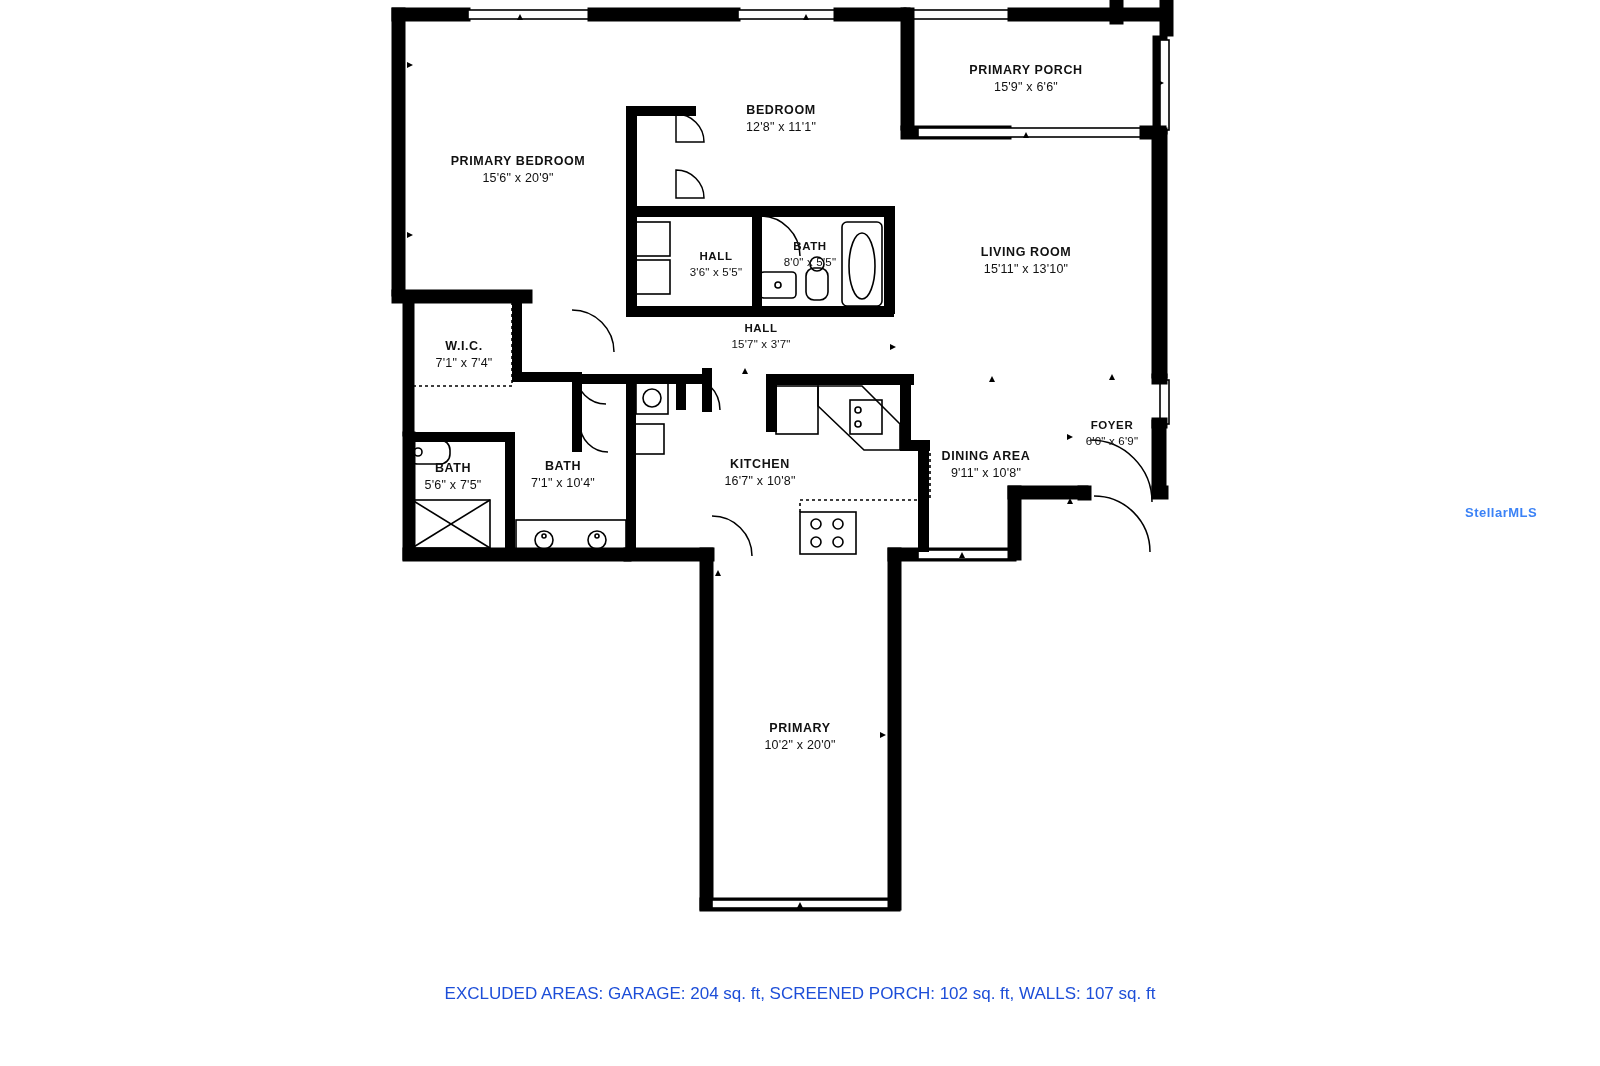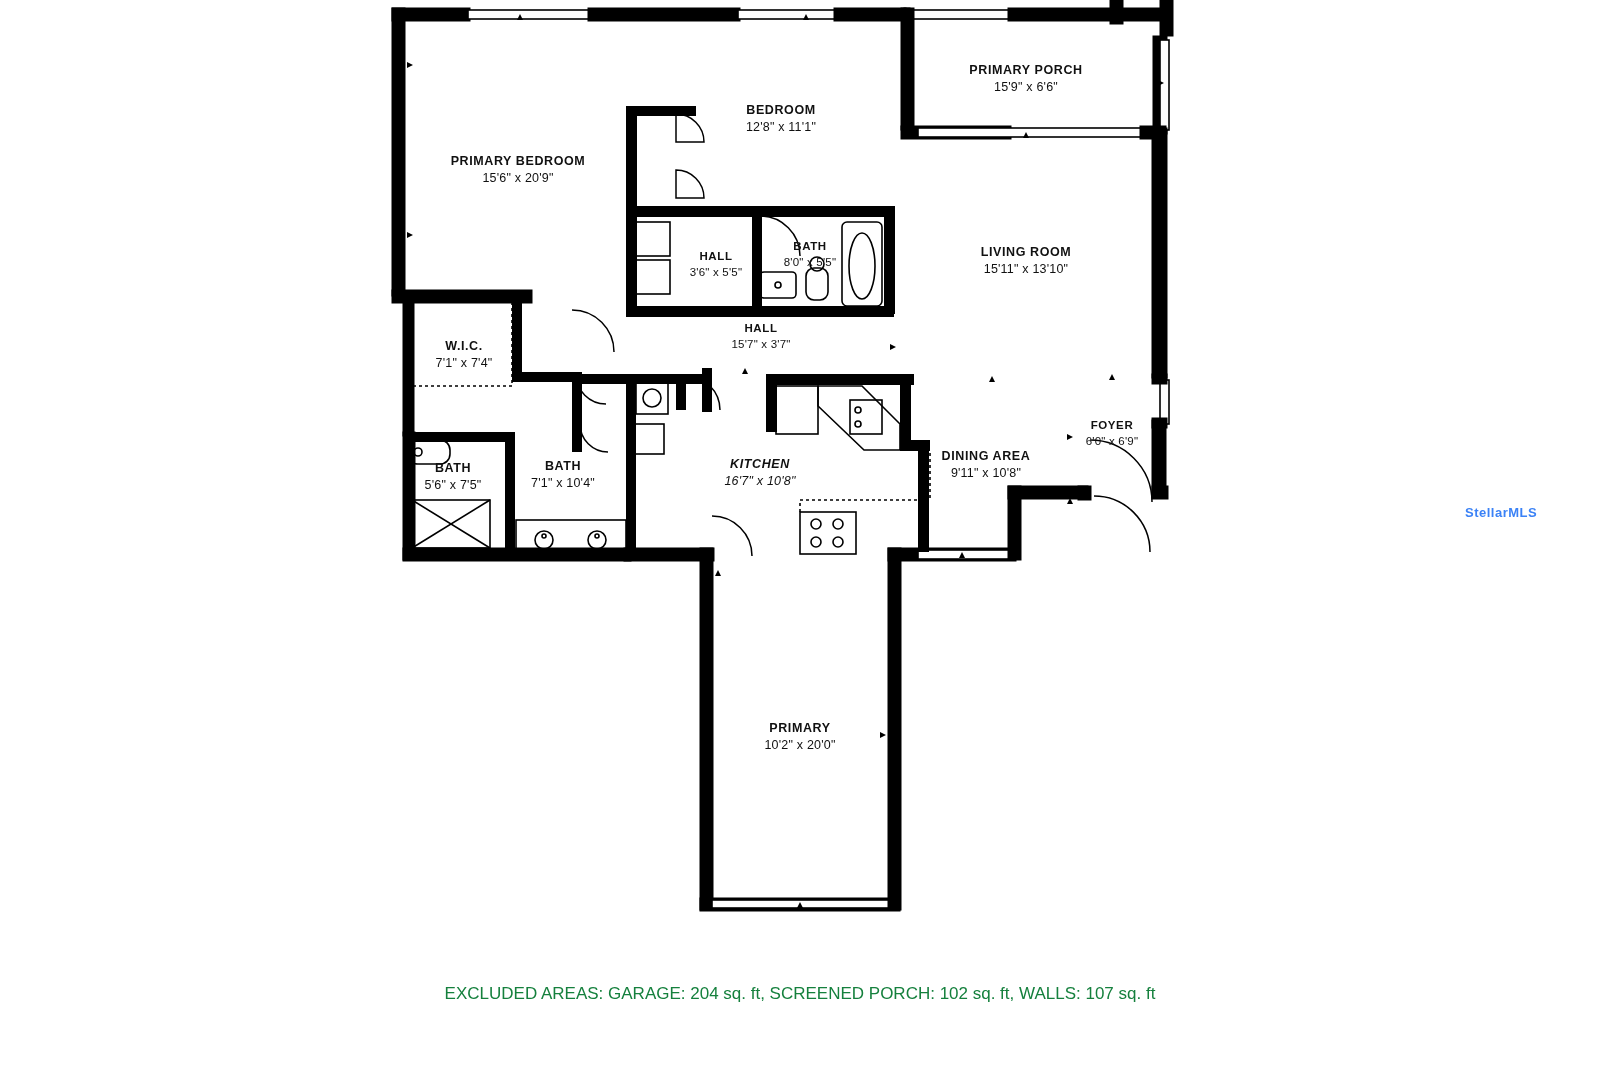--- a/index.html
+++ b/index.html
@@ -65,21 +65,21 @@
   }
   .summary .floor {
     font-size: 17px;
     font-weight: 400;
     color: #111;
     margin-top: 2px;
   }
   .summary .excluded {
     font-size: 17px;
     font-weight: 400;
-    color: #15803d;
+    color: #1d4ed8;
     margin-top: 3px;
   }
   .watermark {
     position: absolute;
     left: 1465px;
     top: 512px;
     transform: translateY(-50%);
     font-size: 13px;
     font-weight: 700;
     letter-spacing: 0.5px;
@@ -284,21 +284,21 @@
   <span class="rm-dims">7'1" x 7'4"</span>
 </div>
 <div class="room-label small" style="left:1112px; top:434px;">
   <span class="rm-name">FOYER</span>
   <span class="rm-dims">6'0" x 6'9"</span>
 </div>
 <div class="room-label" style="left:986px; top:465px;">
   <span class="rm-name">DINING AREA</span>
   <span class="rm-dims">9'11" x 10'8"</span>
 </div>
-<div class="room-label" style="left:760px; top:473px;font-style:italic;">
+<div class="room-label" style="left:760px; top:473px;">
   <span class="rm-name">KITCHEN</span>
   <span class="rm-dims">16'7" x 10'8"</span>
 </div>
 <div class="room-label" style="left:563px; top:475px;">
   <span class="rm-name">BATH</span>
   <span class="rm-dims">7'1" x 10'4"</span>
 </div>
 <div class="room-label" style="left:453px; top:477px;">
   <span class="rm-name">BATH</span>
   <span class="rm-dims">5'6" x 7'5"</span>

